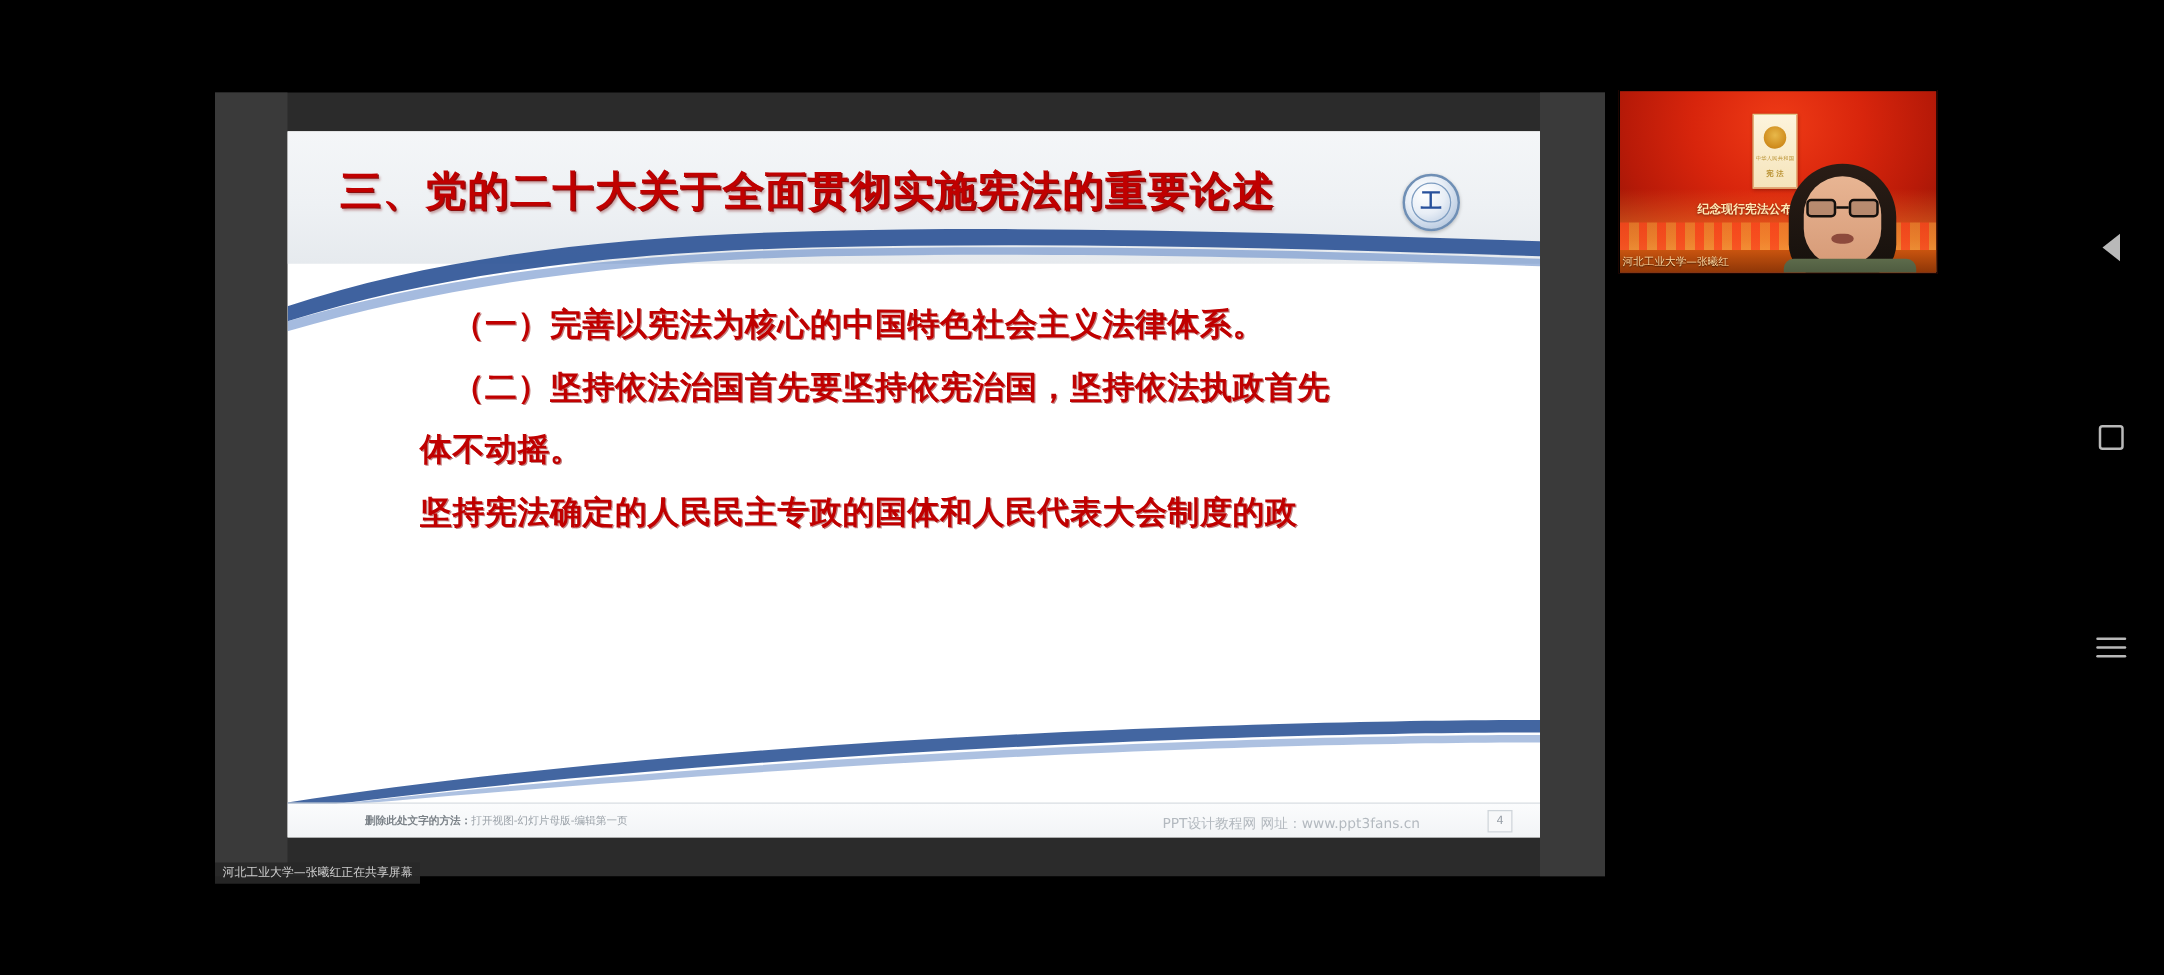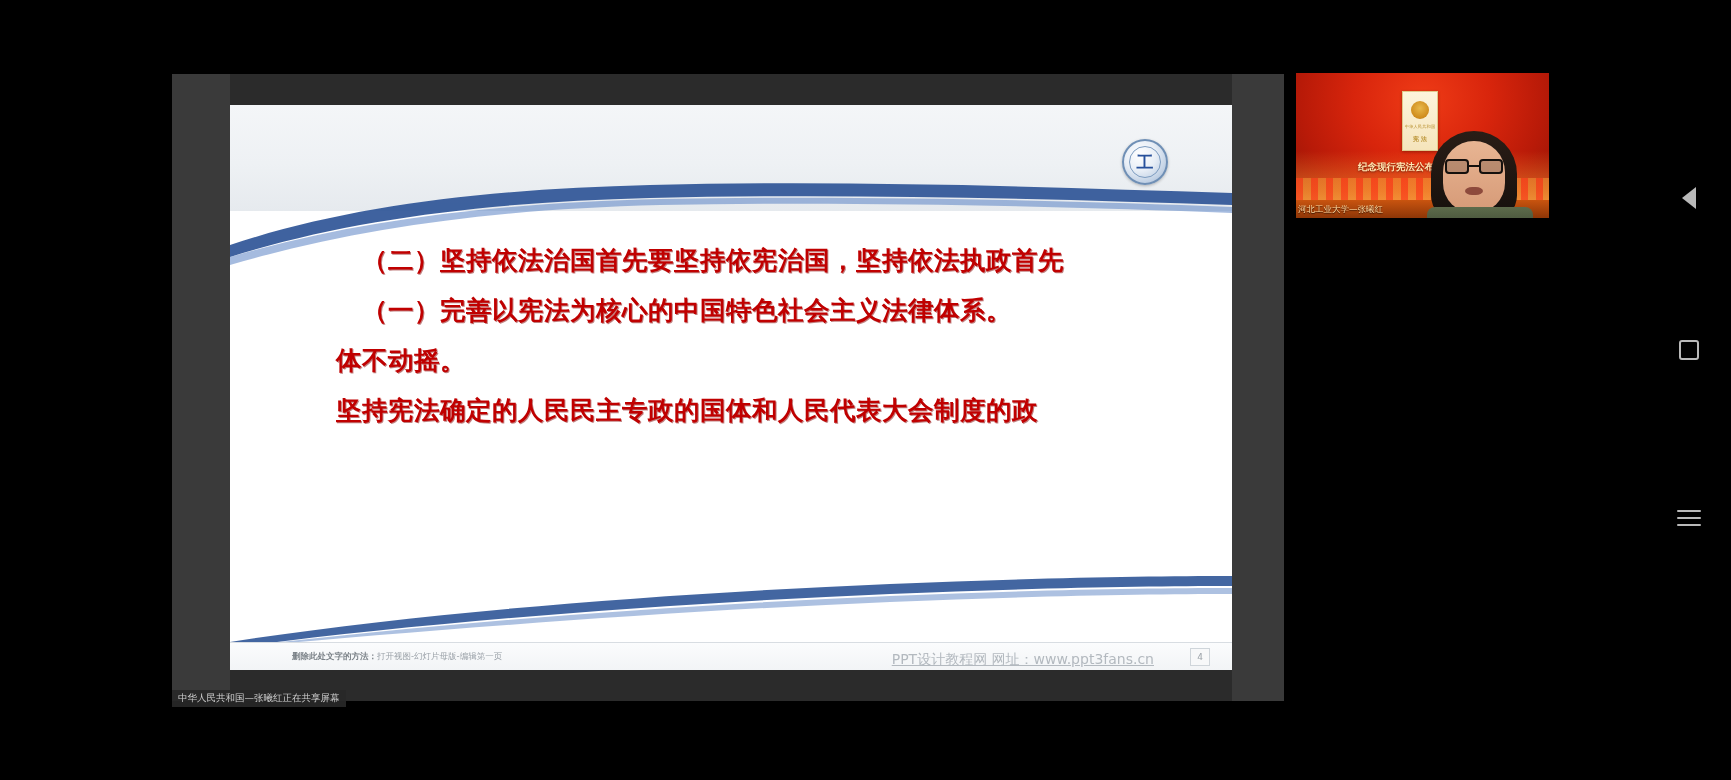--- a/index.html
+++ b/index.html
@@ -108,22 +108,22 @@
     position: absolute; left: 0; bottom: 0; width: 100%; height: 28px;
     border-top: 1px solid #d8dde2;
     background: linear-gradient(180deg,#fbfcfd 0%, #f2f4f6 100%);
   }
   #footer-left {
     position: absolute; left: 62px; top: 8px;
     font-size: 8.5px; color: #9aa1a8; white-space: nowrap;
   }
   #footer-left b { color:#7b8288; font-weight:700; }
   #footer-right {
-    position: absolute; right: 78px; top: 8px;
-    font-size: 14px; color: #b3b9bf; white-space: nowrap; text-decoration: underline;
+    position: absolute; right: 96px; top: 8px;
+    font-size: 11px; color: #b3b9bf; white-space: nowrap;
   }
   #footer-pageno {
     position: absolute; right: 22px; top: 5px;
     width: 20px; height: 18px;
     border: 1px solid #cfd5da;
     background: #f7f8f9;
     color: #9aa1a8;
     font-size: 9px;
     line-height: 17px;
     text-align: center;
@@ -285,29 +285,30 @@
 
       <div id="slide-header"></div>
 
       <div class="swoosh" id="swoosh-top">
         <svg width="1002" height="90" viewBox="0 0 1002 90" preserveAspectRatio="none">
           <path d="M0,62 C120,22 260,6 420,2 C620,-3 820,4 1002,10 L1002,22 C820,16 620,10 420,15 C260,19 120,36 0,74 Z" fill="#2f5597" opacity="0.92"></path>
           <path d="M0,74 C130,36 270,20 430,16 C640,12 840,18 1002,24 L1002,30 C840,24 640,18 430,22 C270,26 130,44 0,82 Z" fill="#5b84c4" opacity="0.55"></path>
         </svg>
       </div>
 
+      <div id="slide-title">三、党的二十大关于全面贯彻实施宪法的重要论述</div>
 
       <div id="slide-logo">
         <span class="inner-ring"></span>
         <span class="glyph">工</span>
       </div>
 
       <div id="slide-body">
+        <div class="body-line indent">（一）完善以宪法为核心的中国特色社会主义法律体系。</div>
         <div class="body-line indent">（二）坚持依法治国首先要坚持依宪治国，坚持依法执政首先</div>
-        <div class="body-line indent">（一）完善以宪法为核心的中国特色社会主义法律体系。</div>
         <div class="body-line">体不动摇。</div>
         <div class="body-line">坚持宪法确定的人民民主专政的国体和人民代表大会制度的政</div>
       </div>
 
       <div class="swoosh" id="swoosh-bottom">
         <svg width="1002" height="110" viewBox="0 0 1002 110" preserveAspectRatio="none">
           <path d="M0,104 C180,76 420,56 660,46 C800,40 920,38 1002,38 L1002,48 C920,48 800,50 660,56 C420,66 180,86 0,110 Z" fill="#2f5597" opacity="0.9"></path>
           <path d="M0,110 C180,88 420,68 660,58 C800,52 920,50 1002,50 L1002,56 C920,56 800,58 660,64 C420,74 180,94 0,110 Z" fill="#5b84c4" opacity="0.5"></path>
         </svg>
       </div>
@@ -345,21 +346,21 @@
         <span class="bridge"></span>
         <span class="lens r"></span>
       </span>
       <span class="mouth"></span>
       <span class="body"></span>
     </div>
 
     <div id="video-name-label">河北工业大学—张曦红</div>
   </div>
 
-  <div id="sharing-banner">中华人民共和国—张曦红正在共享屏幕</div>
+  <div id="sharing-banner">河北工业大学—张曦红正在共享屏幕</div>
 
   <div id="navbar">
     <div class="nav-btn" id="nav-back">
       <span class="nav-tri"></span>
     </div>
     <div class="nav-btn" id="nav-home">
       <span class="nav-sq"></span>
     </div>
     <div class="nav-btn" id="nav-menu">
       <span class="nav-lines">

